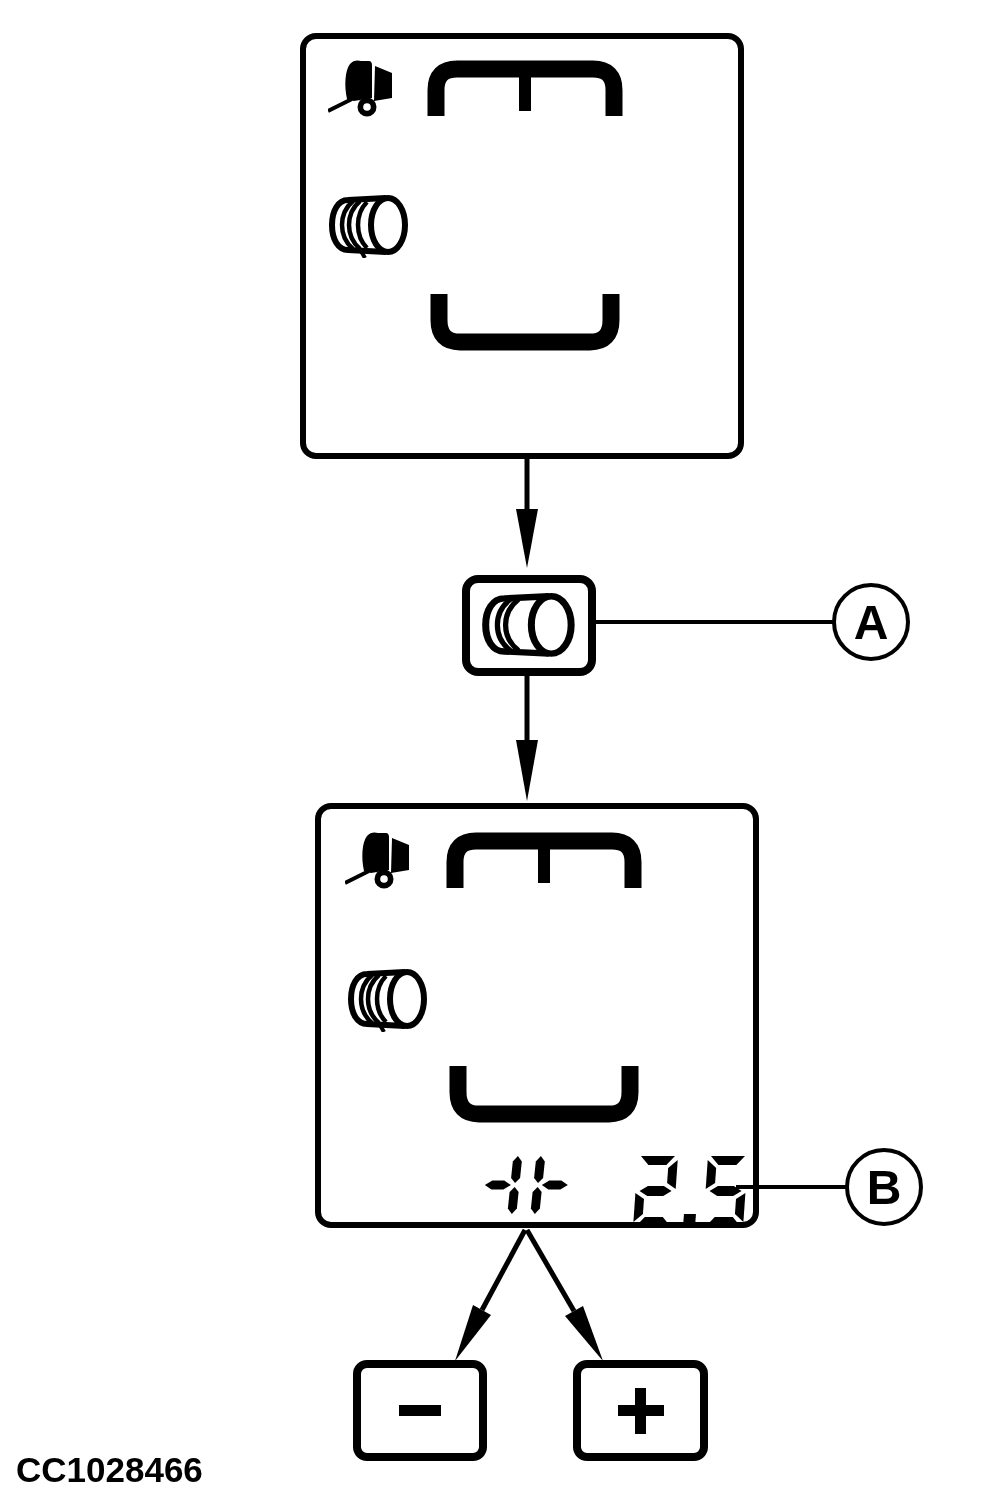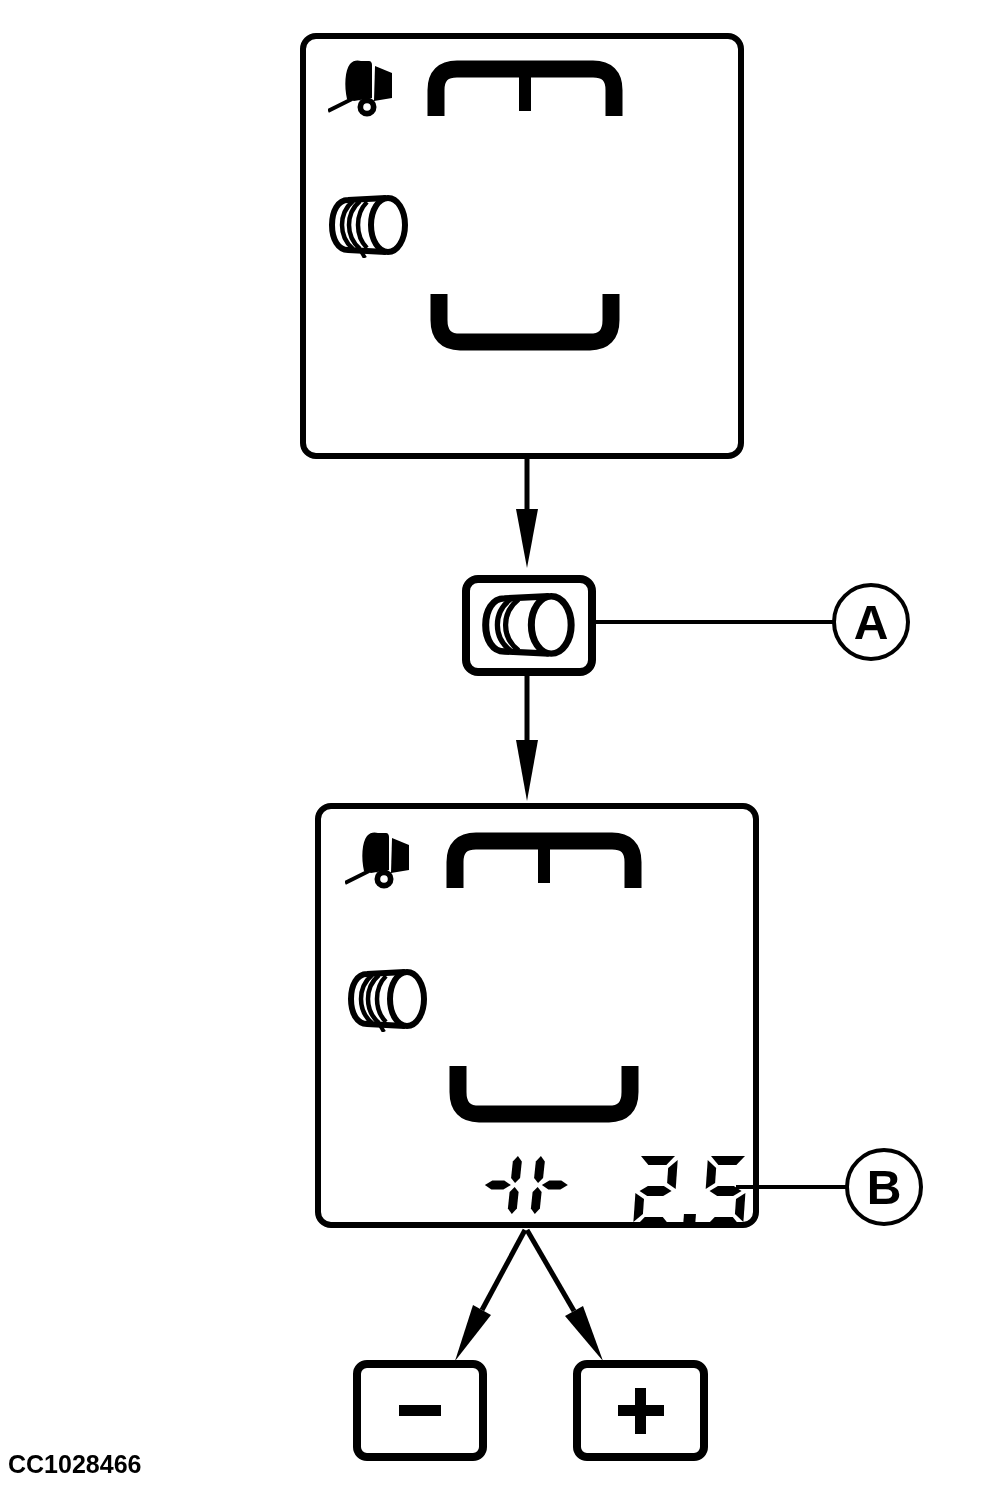--- a/index.html
+++ b/index.html
@@ -40,21 +40,21 @@
     z-index:2;cursor:pointer;
   }
   .btn-minus{left:353px;top:1360px;width:134px;height:101px;}
   .btn-plus{left:573px;top:1360px;width:135px;height:101px;}
   .minus-glyph{width:42px;height:11px;background:#000;}
   .plus-glyph{position:relative;width:46px;height:46px;}
   .plus-glyph::before{content:"";position:absolute;left:0;top:17.5px;width:46px;height:11px;background:#000;}
   .plus-glyph::after{content:"";position:absolute;left:17.5px;top:0;width:11px;height:46px;background:#000;}
 
   .caption{
-    position:absolute;left:8px;top:1450px;font-size:25px;font-weight:bold;
+    position:absolute;left:16px;top:1450px;font-size:35px;font-weight:bold;
     letter-spacing:0px;z-index:2;
   }
 </style>
 </head>
 <body>
 
 <div class="canvas">
 
   <svg class="overlay" width="996" height="1501" viewBox="0 0 996 1501">
     <line x1="527" y1="458" x2="527" y2="513" stroke-width="5"></line>

